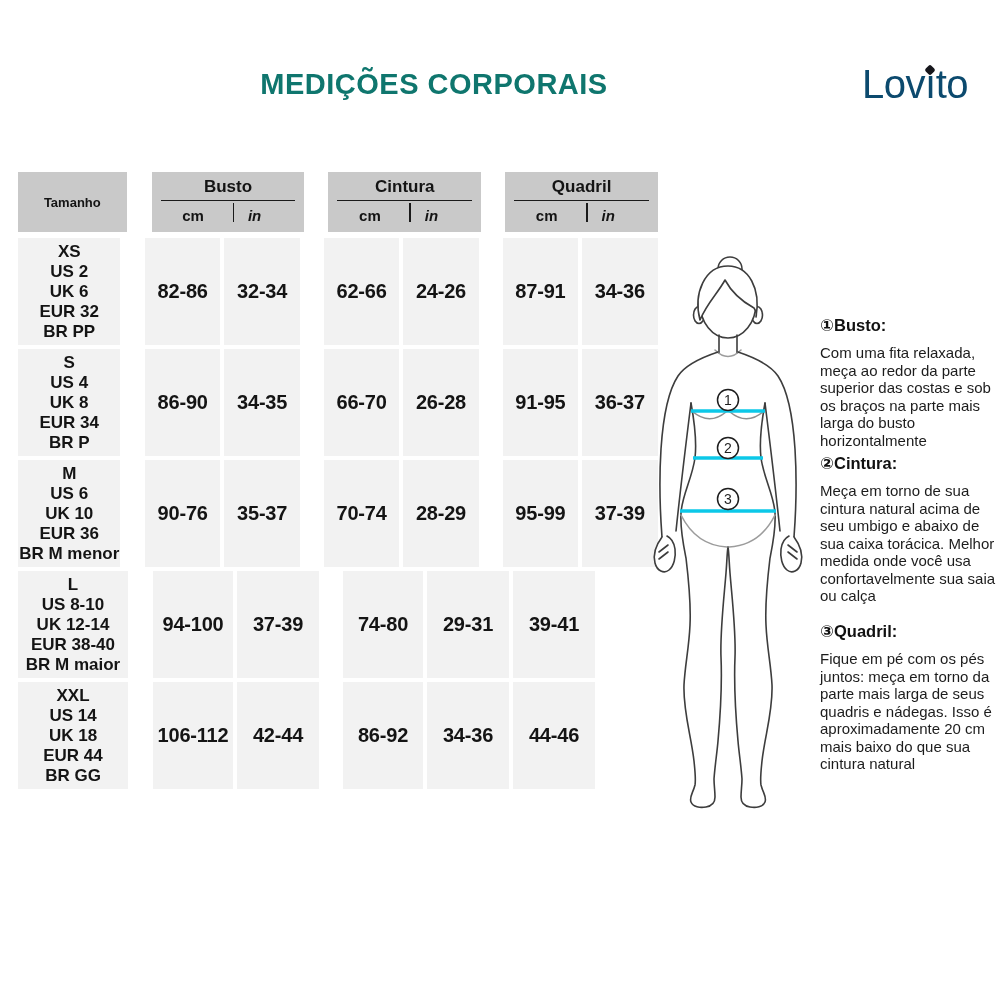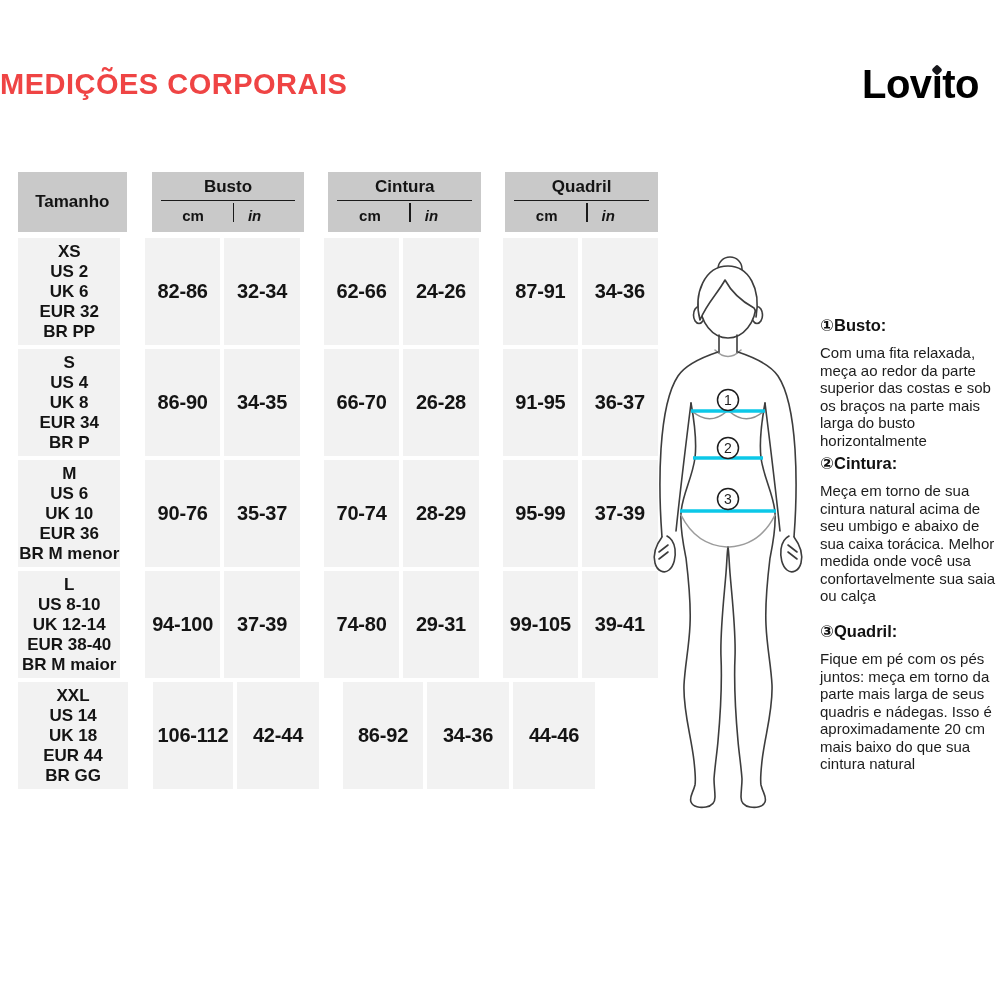--- a/index.html
+++ b/index.html
@@ -3,42 +3,42 @@
 <meta charset="utf-8">
 <style>
   * { margin:0; padding:0; box-sizing:border-box; }
   html,body { background:#fff; }
   body { font-family:"Liberation Sans","DejaVu Sans",sans-serif; color:#141414; }
   #stage { position:relative; width:1000px; height:1000px; background:#fff; overflow:hidden; }
 
   
   .page-title {
     position:absolute; top:68px; left:0; width:868px;
-    text-align:left; font-size:29px; font-weight:800; letter-spacing:.5px;
-    color:#ef4444;
+    text-align:center; font-size:29px; font-weight:800; letter-spacing:.5px;
+    color:#0f766e;
   }
   .brand-logo {
     position:absolute; top:62px; left:862px; width:120px;
-    font-size:40px; font-weight:700; letter-spacing:-.5px; color:#000000;
+    font-size:40px; font-weight:400; letter-spacing:-.5px; color:#0c4a6e;
     text-align:left;
   }
   .brand-logo .i-wrap { position:relative; display:inline-block; }
   .brand-logo .i-diamond {
     position:absolute; top:4px; left:50%; margin-left:-4px;
     width:8px; height:8px; background:#17171c; transform:rotate(45deg);
     border-radius:2px;
   }
 
   
   .size-table { position:absolute; left:18px; top:172px; width:640px; }
   .thead { display:flex; margin-bottom:6px; }
   .cell { display:flex; align-items:center; justify-content:center; }
   .head-size {
     width:118px; height:60px; background:#c9c9c9;
-    font-size:17px; font-weight:700;
+    font-size:13px; font-weight:700;
   }
   .head-group { width:166px; height:60px; background:#c9c9c9; padding-top:5px; }
   .head-group .grp-label { text-align:center; font-size:17px; font-weight:700; height:23px; }
   .head-group .grp-rule { height:0; border-top:1.6px solid #1a1a1a; margin:0 9px; }
   .head-group .grp-units { position:relative; display:flex; height:28px; }
   .head-group .unit { font-size:15px; font-weight:700; display:flex; align-items:center; justify-content:center; }
   .head-group .unit-cm { width:60px;padding-left:23px; }
   .head-group .unit-in { width:86px;font-style:italic; }
   .head-group .unit-divider {
     position:absolute; left:81px; top:2px; width:1.6px; height:19px; background:#1a1a1a;
@@ -163,21 +163,20 @@
             <div class="size-line">L</div>
             <div class="size-line">US 8-10</div>
             <div class="size-line">UK 12-14</div>
             <div class="size-line">EUR 38-40</div>
             <div class="size-line">BR M maior</div>
           </div>
           <div class="cell val-cell cm-cell ml-lg">94-100</div>
           <div class="cell val-cell in-cell ml-sm">37-39</div>
           <div class="cell val-cell cm-cell ml-md">74-80</div>
           <div class="cell val-cell in-cell ml-sm">29-31</div>
-          <div class="cell val-cell cm-cell ml-md">99-105</div>
           <div class="cell val-cell in-cell ml-sm">39-41</div>
         </div>
         <div class="trow">
           <div class="cell size-cell">
             <div class="size-line">XXL</div>
             <div class="size-line">US 14</div>
             <div class="size-line">UK 18</div>
             <div class="size-line">EUR 44</div>
             <div class="size-line">BR GG</div>
           </div>

